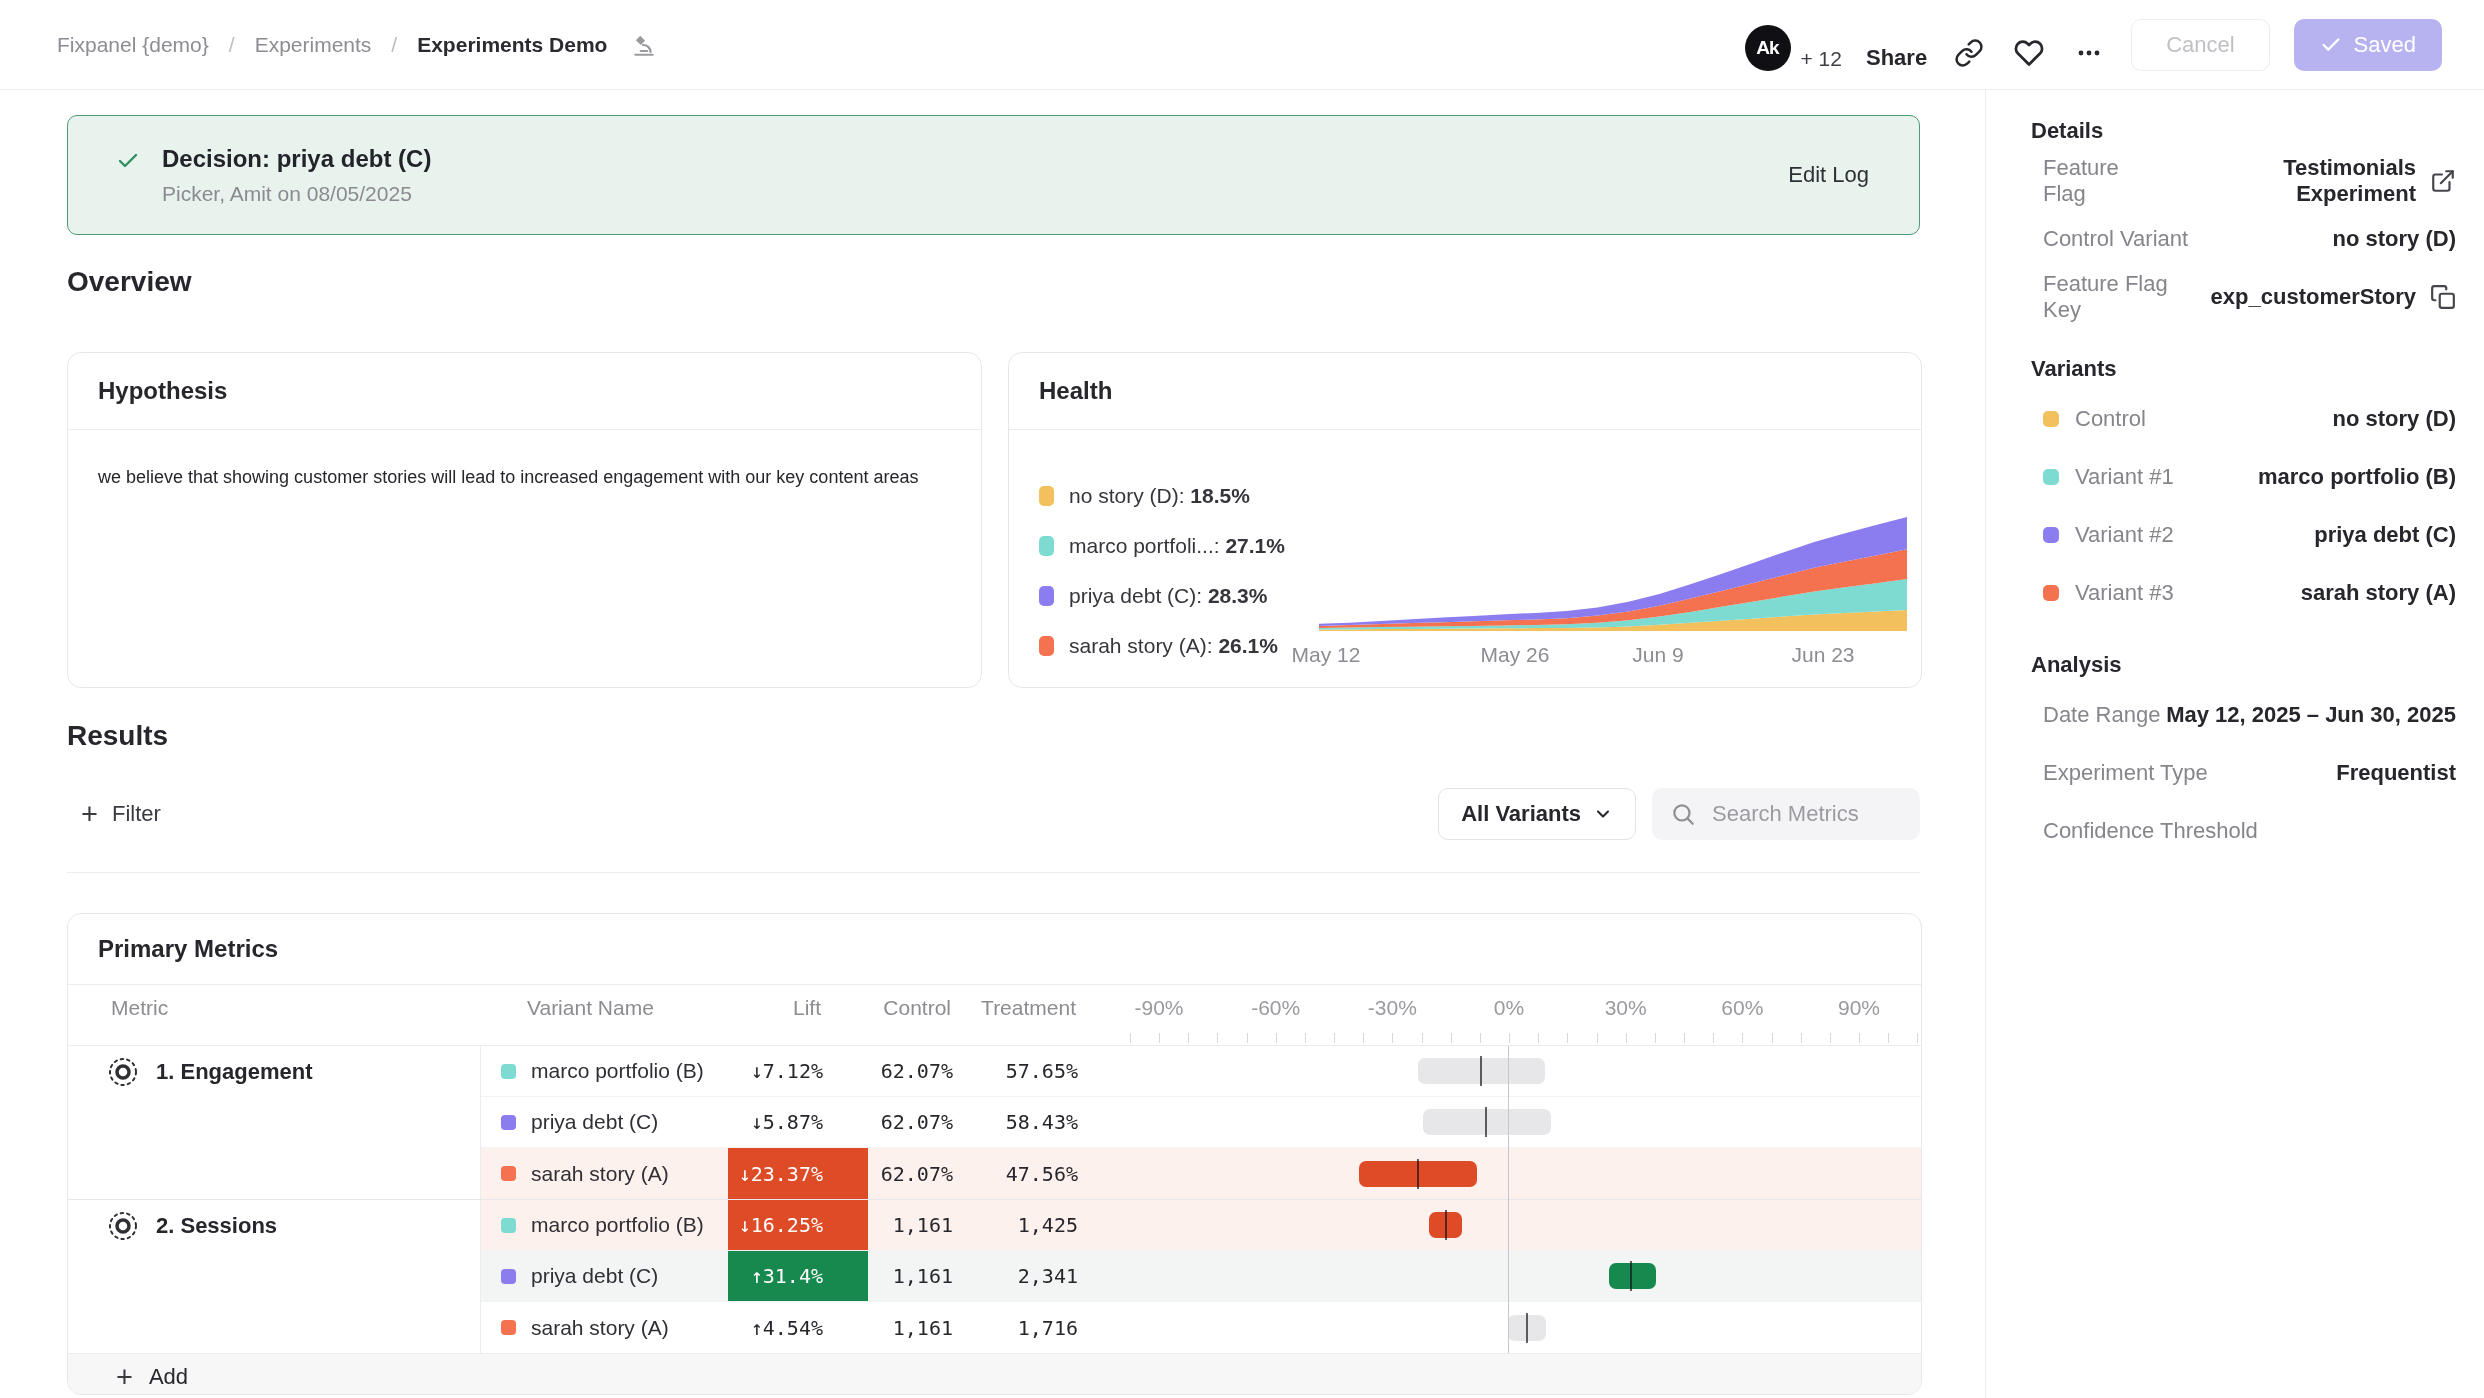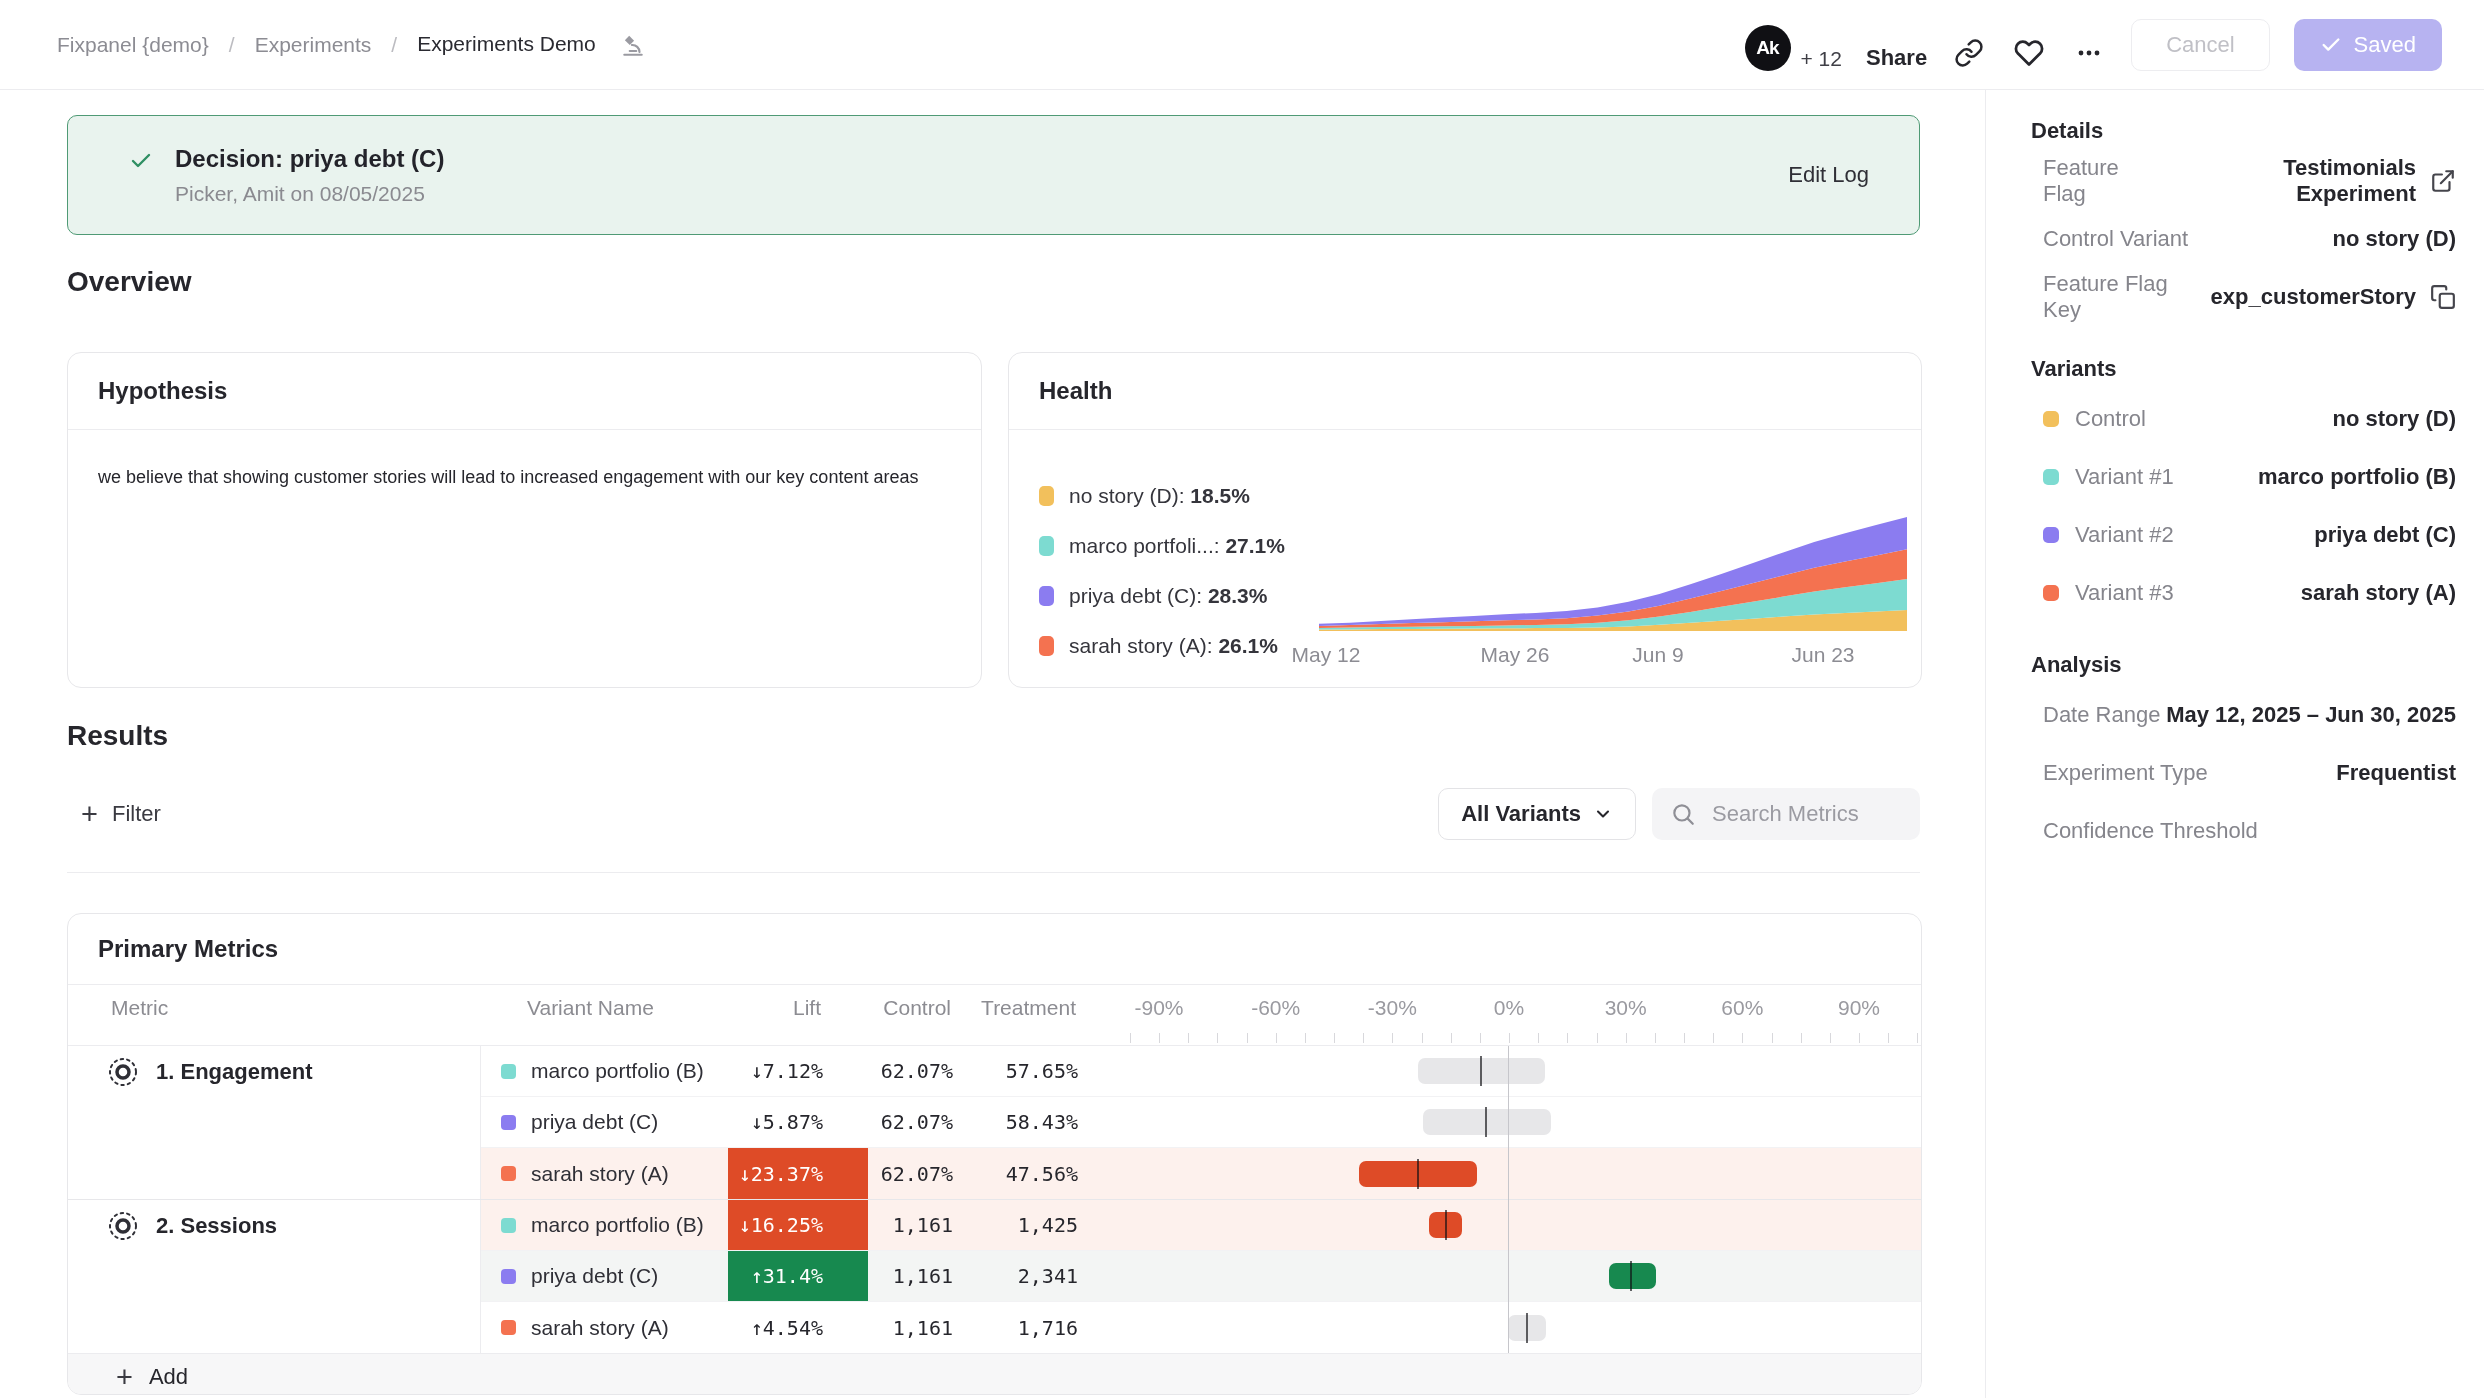--- a/index.html
+++ b/index.html
@@ -4,36 +4,36 @@
 <style>
   html,body{margin:0;padding:0}
   body{width:2484px;height:1398px;position:relative;background:#fff;color:#26262c;
        font-family:"Liberation Sans",sans-serif;overflow:hidden}
   
   .topbar{position:absolute;top:0;left:0;right:0;height:90px;border-bottom:1px solid #ececef;
           display:flex;align-items:center;padding:0 42px 0 57px;box-sizing:border-box;background:#fff}
   .crumbs{display:flex;align-items:center;gap:20px;font-size:21px}
   .crumb{color:#8c8c93;cursor:pointer}
   .crumb-sep{color:#bcbcc1}
-  .crumb.current{color:#2a2a31;font-weight:400;display:flex;align-items:flex-start;gap:24px}
+  .crumb.current{color:#2a2a31;font-weight:700;display:flex;align-items:center;gap:24px}
   .tb-right{margin-left:auto;display:flex;align-items:flex-end;gap:24px}
   .avatar{width:46px;height:46px;border-radius:50%;background:#101014;color:#fff;display:flex;
           align-items:center;justify-content:center;font-size:19px;font-weight:700;letter-spacing:-1px}
   .collab{font-size:21px;color:#3f3f46;margin-left:-14px}
   .share{font-size:22px;font-weight:600;cursor:pointer}
   .icon-btn{width:36px;height:36px;display:flex;align-items:center;justify-content:center;color:#26262c;cursor:pointer}
   .btn-cancel{height:52px;padding:0 34px;border:1px solid #ededf0;border-radius:10px;background:#fff;
               color:#c0c0c6;font-size:22px;display:flex;align-items:center;cursor:pointer}
   .btn-saved{height:52px;padding:0 26px;border:none;border-radius:10px;background:var(--saved);color:#fff;
              font-size:22px;font-weight:500;display:flex;align-items:center;gap:12px;cursor:pointer}
   
   .main{position:absolute;top:90px;left:0;width:1985px;height:1308px}
   .banner{position:absolute;left:67px;top:25px;width:1853px;height:120px;box-sizing:border-box;
           background:var(--banner-bg);border:1px solid var(--banner-border);border-radius:10px;
-          display:flex;align-items:center;padding-left:61px}
+          display:flex;align-items:center;padding-left:48px}
   .banner-row{display:flex;align-items:flex-start;gap:22px}
   .banner-check{margin-top:4px}
   .banner-col{display:flex;flex-direction:column;gap:9px}
   .banner-title{font-size:24px;font-weight:700;color:#23232a}
   .banner-sub{font-size:21px;color:#8a8a90}
   .banner-action{position:absolute;right:50px;top:50%;transform:translateY(-50%);
                  font-size:22px;font-weight:500;color:#2f2f36;cursor:pointer}
   .h-section{position:absolute;left:67px;font-size:28px;font-weight:700}
   .h-overview{top:176px}
   .h-results{top:630px}

